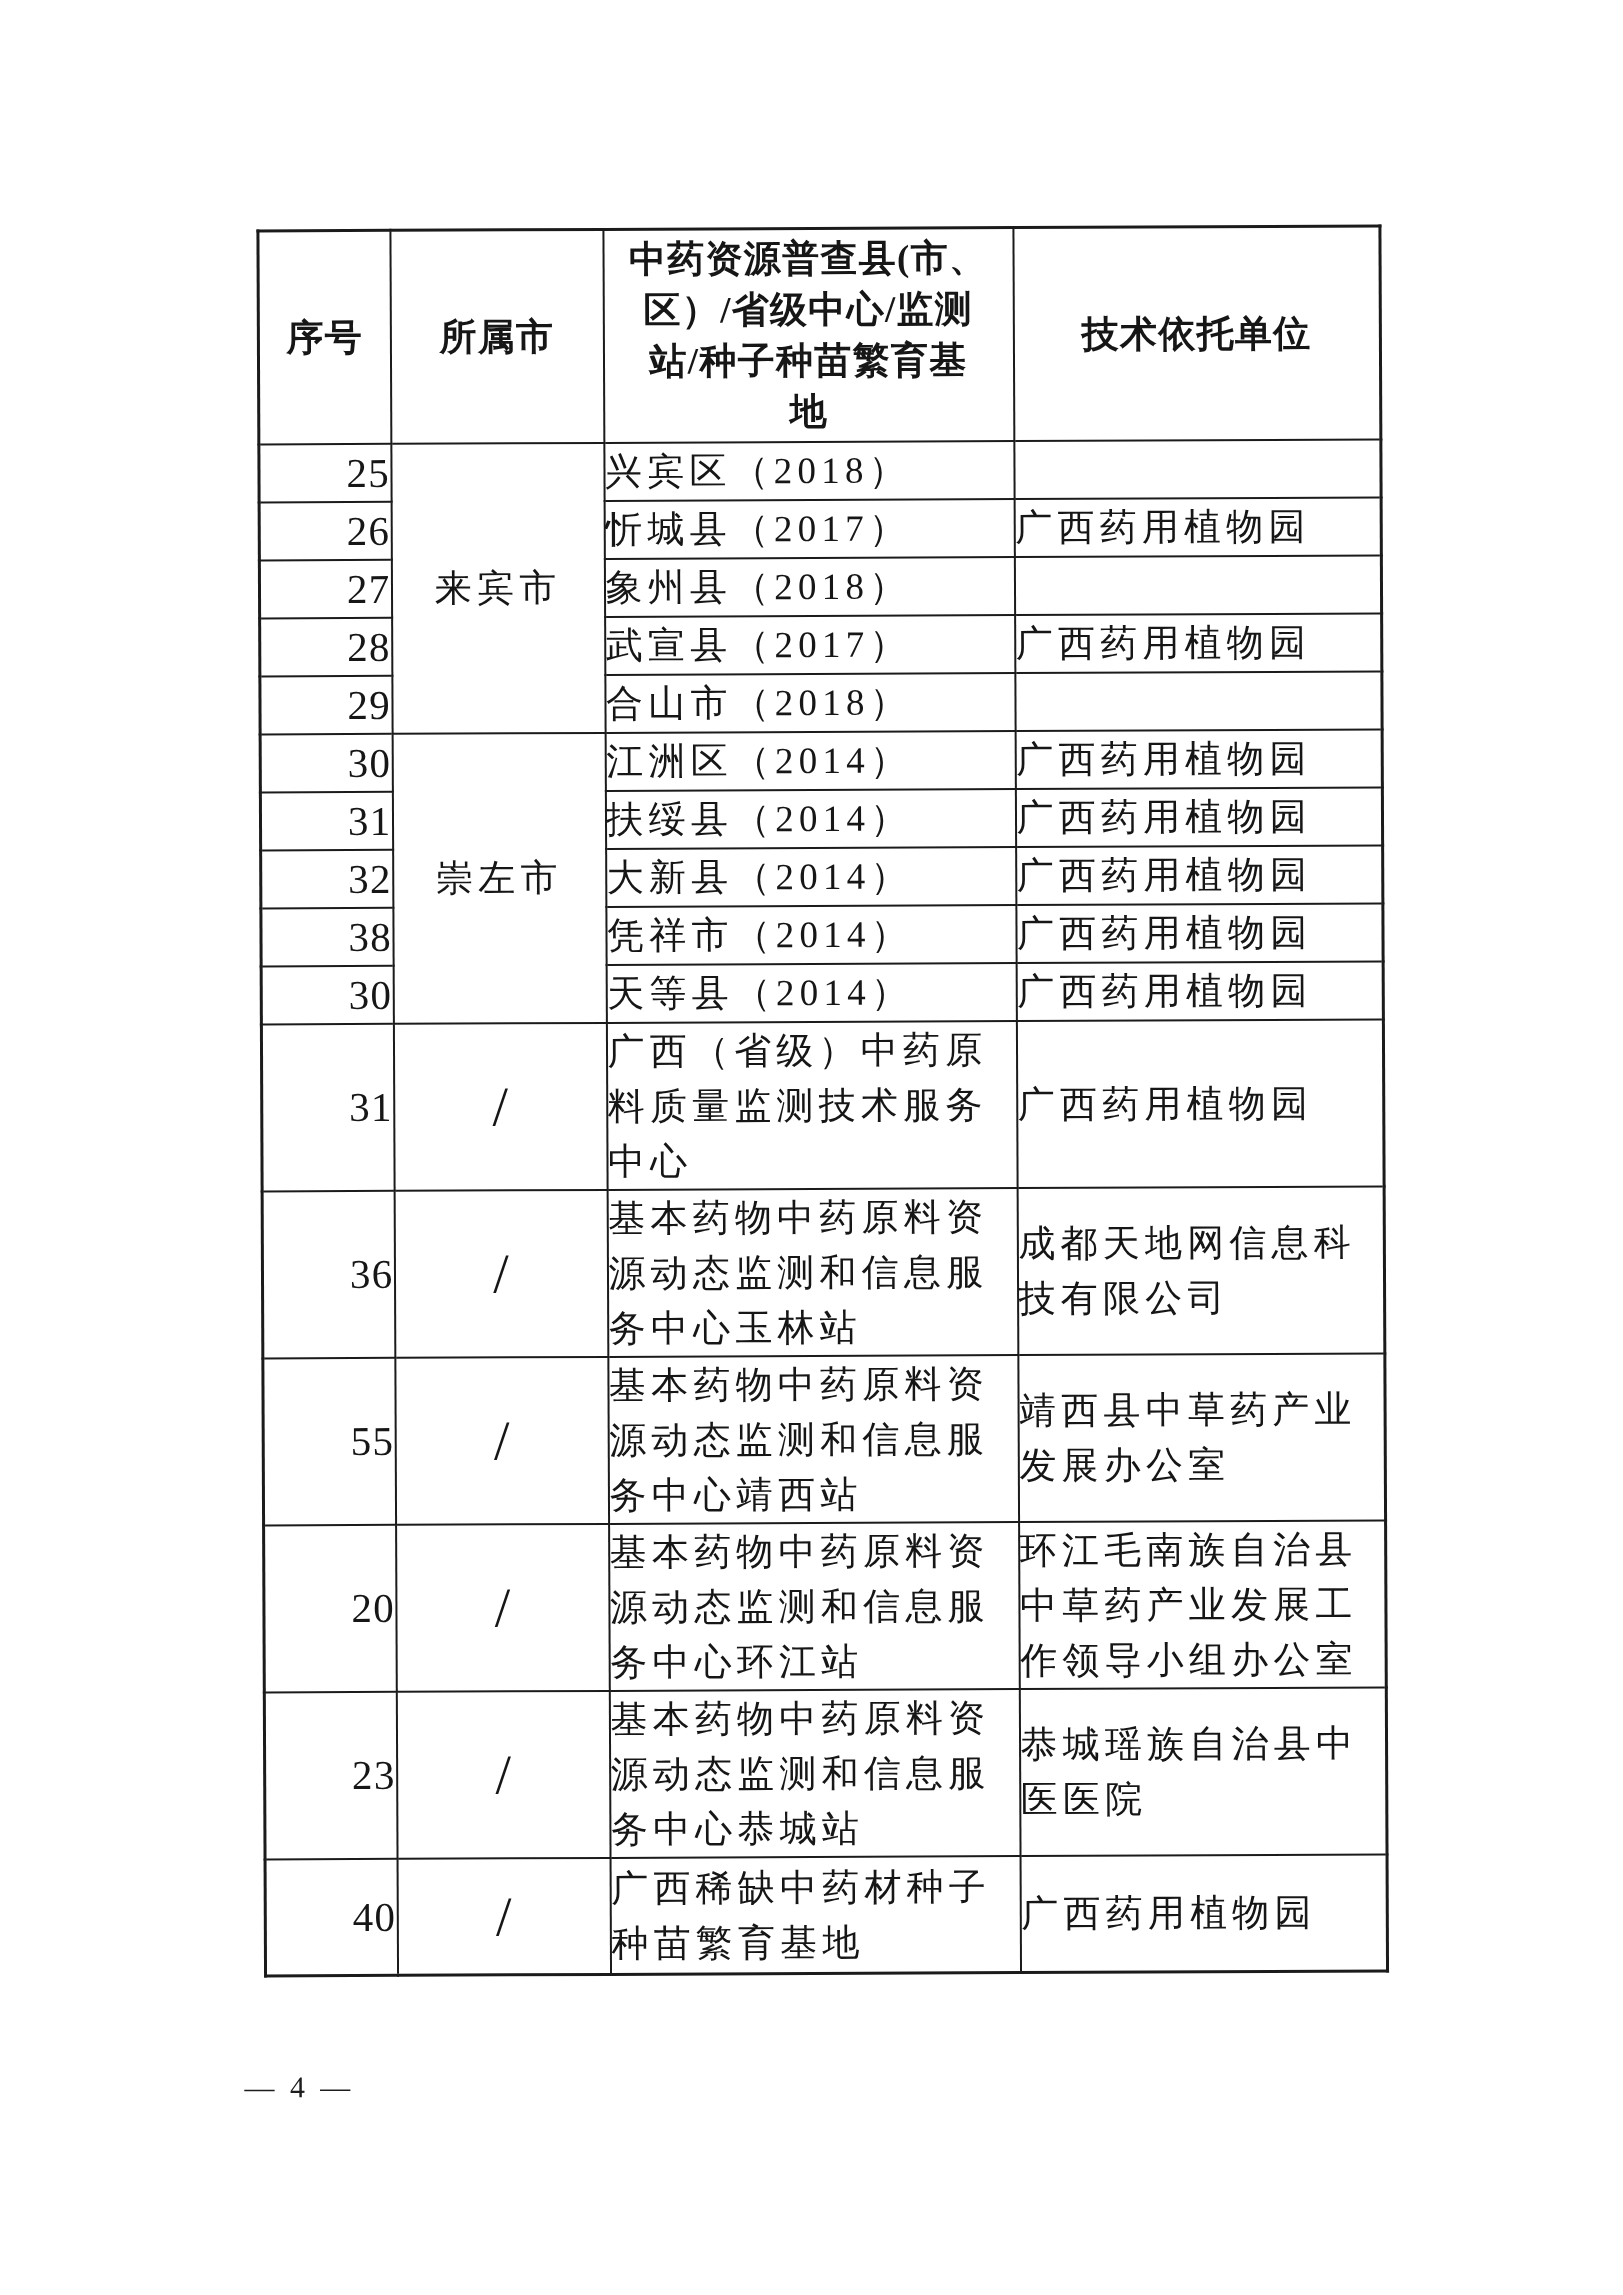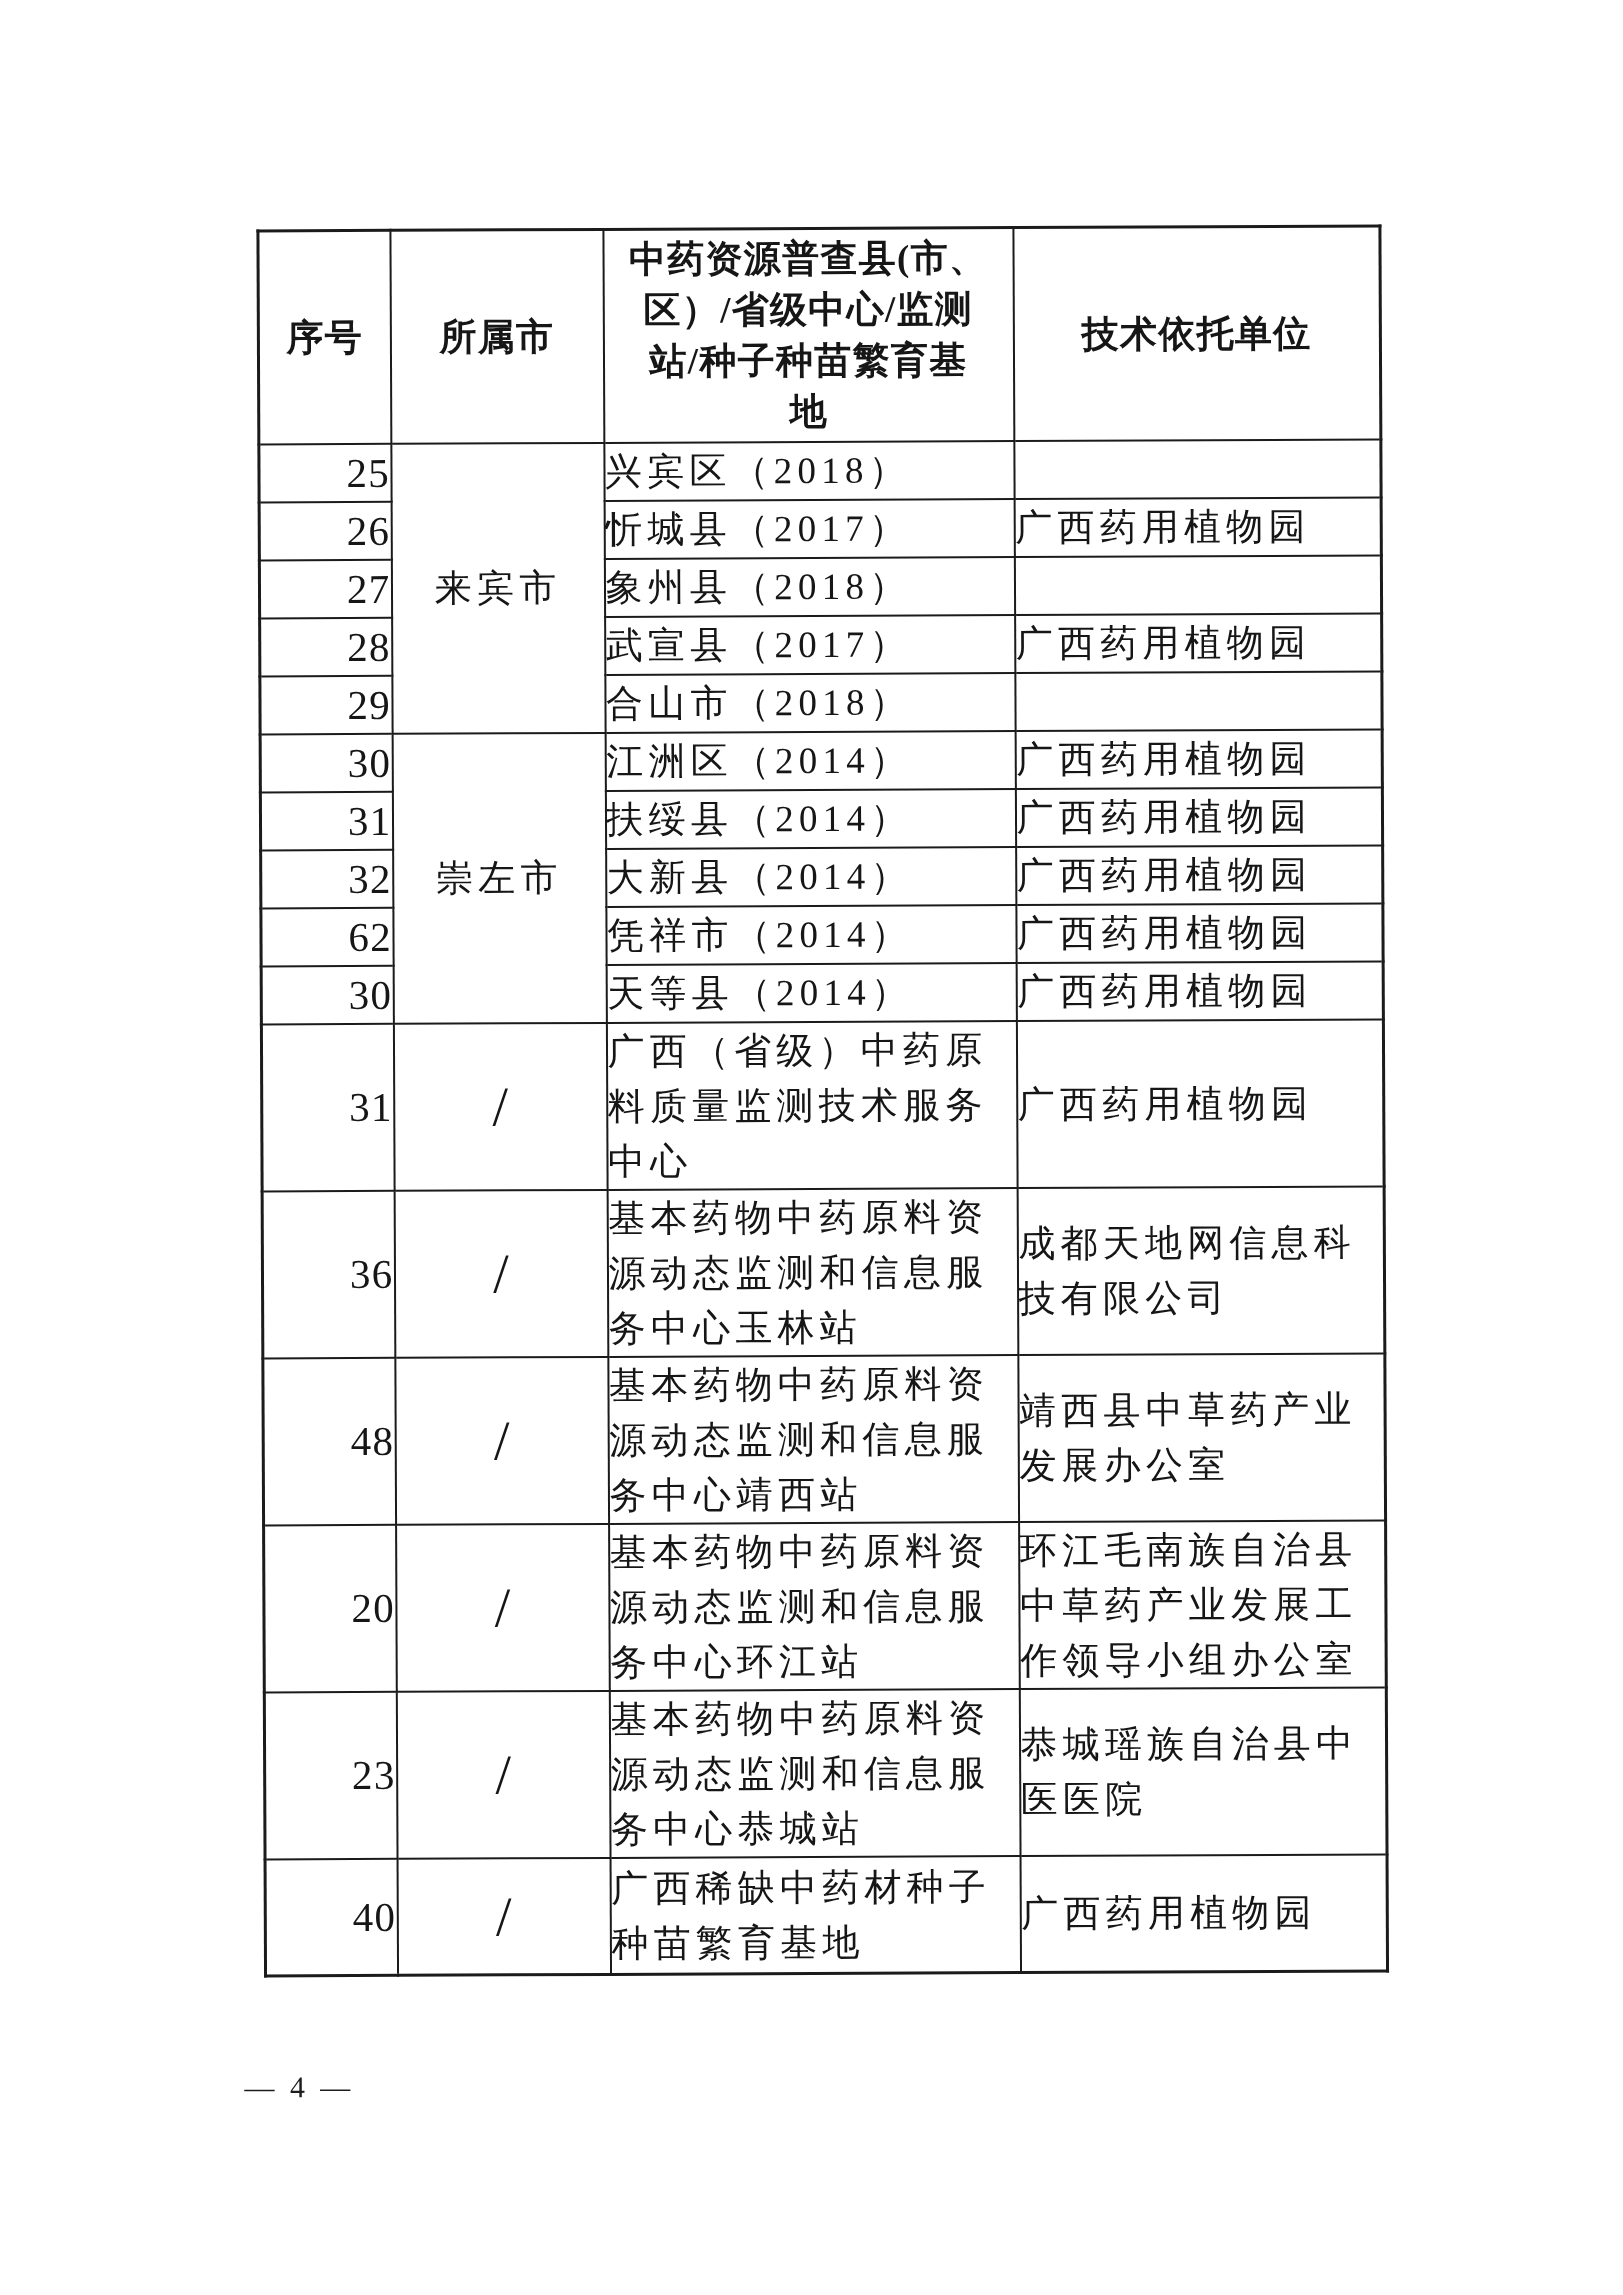--- a/index.html
+++ b/index.html
@@ -146,21 +146,21 @@
             <td class="col-no">31</td>
             <td class="col-name">扶绥县（2014）</td>
             <td class="col-org">广西药用植物园</td>
           </tr>
           <tr class="r-s">
             <td class="col-no">32</td>
             <td class="col-name">大新县（2014）</td>
             <td class="col-org">广西药用植物园</td>
           </tr>
           <tr class="r-s">
-            <td class="col-no">62</td>
+            <td class="col-no">38</td>
             <td class="col-name">凭祥市（2014）</td>
             <td class="col-org">广西药用植物园</td>
           </tr>
           <tr class="r-s">
             <td class="col-no">30</td>
             <td class="col-name">天等县（2014）</td>
             <td class="col-org">广西药用植物园</td>
           </tr>
           <tr class="r-l">
             <td class="col-no">31</td>
@@ -173,21 +173,21 @@
           <tr class="r-l">
             <td class="col-no">36</td>
             <td class="col-city slash" rowspan="1">/</td>
             <td class="col-name">基本药物中药原料资
 源动态监测和信息服
 务中心玉林站</td>
             <td class="col-org">成都天地网信息科
 技有限公司</td>
           </tr>
           <tr class="r-l">
-            <td class="col-no">48</td>
+            <td class="col-no">55</td>
             <td class="col-city slash" rowspan="1">/</td>
             <td class="col-name">基本药物中药原料资
 源动态监测和信息服
 务中心靖西站</td>
             <td class="col-org">靖西县中草药产业
 发展办公室</td>
           </tr>
           <tr class="r-l">
             <td class="col-no">20</td>
             <td class="col-city slash" rowspan="1">/</td>

